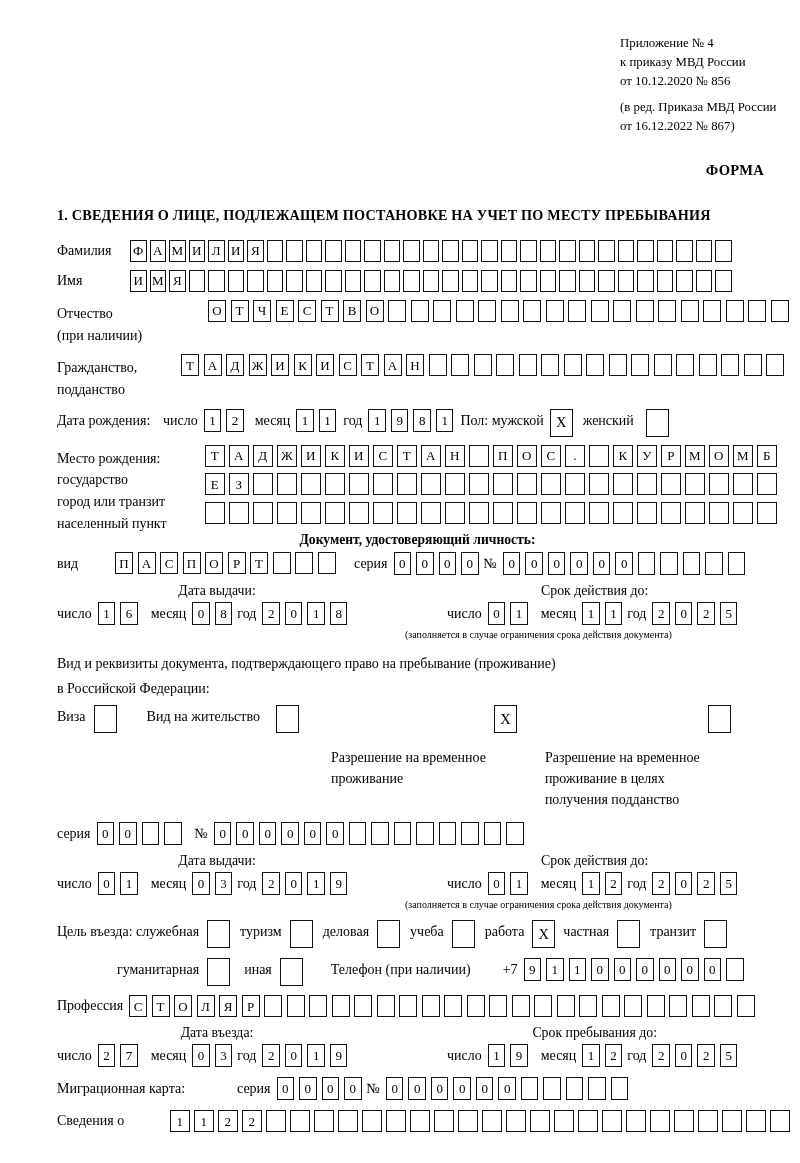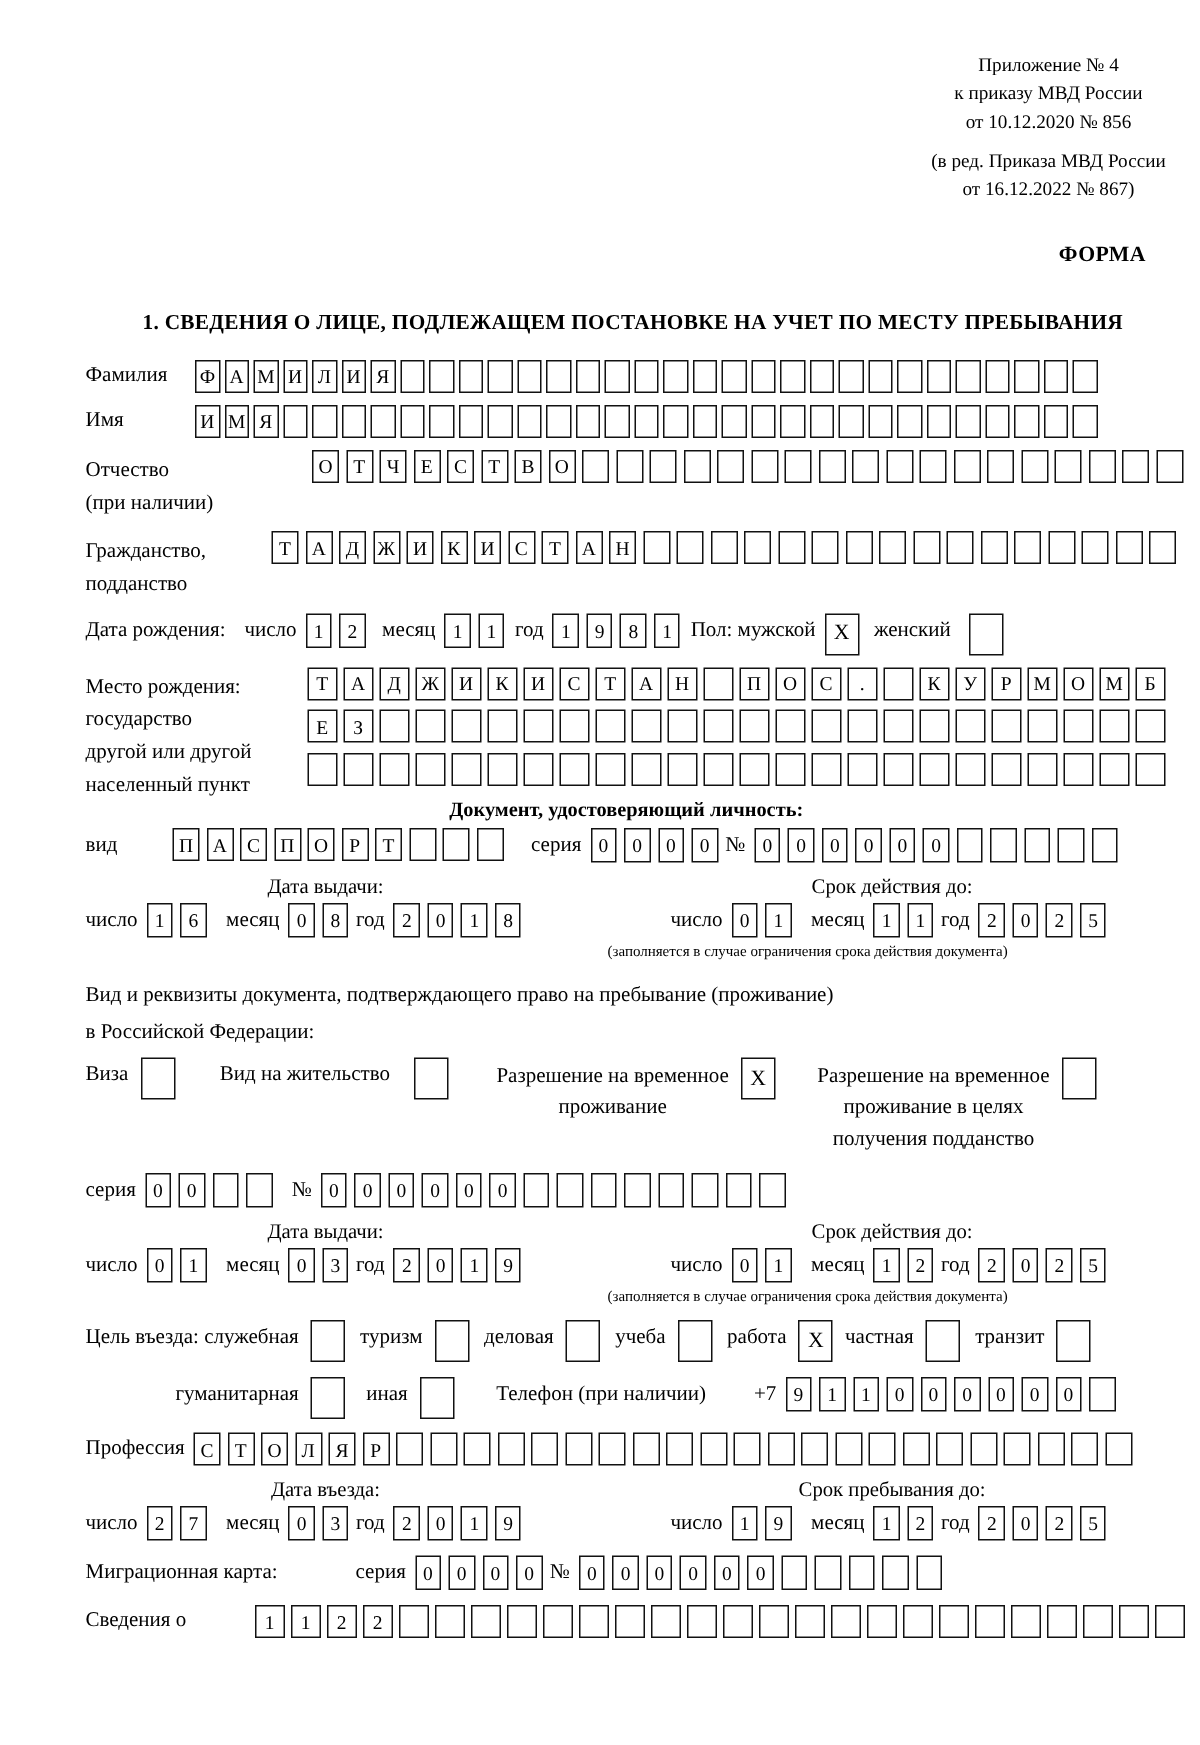--- a/index.html
+++ b/index.html
@@ -3,26 +3,26 @@
 <meta charset="utf-8">
 <style>
   html,body { margin:0; padding:0; background:#fff; }
   .page {
     width:800px; height:1163px; background:#ffffff; color:#000;
     font-family:"Liberation Serif", serif; font-size:14px;
     box-sizing:border-box; padding:34px 22px 20px 57px;
     position:relative; overflow:hidden;
   }
   
-  .appendix { margin-left:563px; font-size:12.8px; line-height:1.5;text-align:center; }
+  .appendix { margin-left:563px; font-size:12.8px; line-height:1.5; }
   .appendix .ed { margin-top:6px; }
   .forma { text-align:right; font-weight:bold; font-size:14.5px; margin:26px 14px 0 0; letter-spacing:.3px; }
   .title { text-align:center; font-weight:bold; font-size:15.2px; line-height:1.55; margin-top:22px; letter-spacing:.2px; }
   .blankline { display:inline-block; width:55px; border-bottom:2px solid #333; margin-left:10px; vertical-align:baseline; }
-  .sec1 { font-weight:bold; font-size:14.2px; margin-top:28px; letter-spacing:.2px;margin-left:38px; }
+  .sec1 { font-weight:bold; font-size:14.2px; margin-top:28px; letter-spacing:.2px; }
   
   .row { display:flex; align-items:flex-start; margin-top:8px; }
   .lbl { flex:0 0 auto; padding-top:3px; }
   .cells { display:inline-flex; flex-wrap:nowrap; }
   .cell {
     display:inline-flex; align-items:center; justify-content:center;
     width:14.5px; height:20px; border:1.6px solid #111; margin-right:3px;
     font-size:13px; line-height:1; flex:0 0 auto; background:#fff;
   }
   .cells.wide .cell { width:17.5px; margin-right:4.5px; }
@@ -44,21 +44,21 @@
   .datecol.left { flex:0 0 390px; }
   .datehead { text-align:center; font-size:13.8px; margin-bottom:3px; }
   .datecol.left .datehead { padding-right:70px; }
   .dategroup { display:flex; align-items:flex-start; }
   .smallnote { font-size:10px; margin-top:4px; white-space:nowrap; }
   .datecol.right .smallnote { margin-left:-42px; }
   .intro { margin-top:12px; line-height:1.75; }
   .optrow { display:flex; align-items:flex-start; margin-top:4px; }
   .opt { display:flex; align-items:flex-start; margin-right:14px; }
   .opt .olbl { padding:4px 8px 0 0; }
-  .opt .multiline { text-align:center; line-height:1.5; padding:2px 8px 0 0; }
+  .opt .multiline { text-align:left; line-height:1.5; padding:2px 8px 0 0;margin-top:40px; }
   .purline { display:flex; align-items:flex-start; margin-top:10px; }
   .purline .plbl { padding-top:4px; margin-right:8px; }
   .repwrap { display:flex; margin-top:10px; }
   .replabels { flex:0 0 113px; line-height:1.55; }
   .phone-prefix { padding:4px 6px 0 0; }
 </style>
 </head>
 <body>
 
 <div class="page">
@@ -243,21 +243,21 @@
     <span class="dlbl" style="margin-left:2px">Пол: мужской</span>
     <span class="cb">X</span>
     <span class="dlbl" style="margin-left:10px">женский</span>
     <span class="cb" style="margin-left:6px"></span>
   </div>
 
   <div class="row">
     <span class="lbl twocol-labels" style="width:148px">
       <span>Место рождения:</span>
       <span>государство</span>
-      <span>другой или другой</span>
+      <span>город или транзит</span>
       <span>населенный пункт</span>
     </span>
     <span class="stack">
       <span class="cells wide">
           <span class="cell">Т</span>
           <span class="cell">А</span>
           <span class="cell">Д</span>
           <span class="cell">Ж</span>
           <span class="cell">И</span>
           <span class="cell">К</span>

